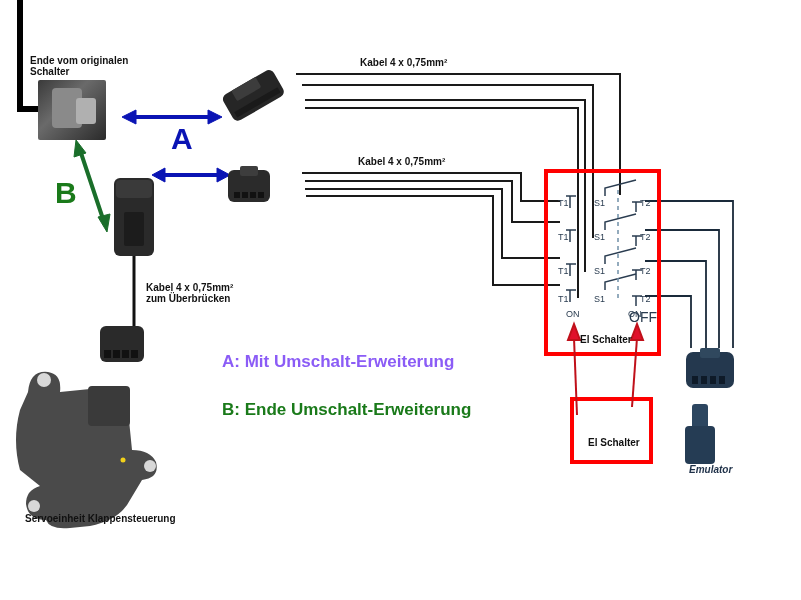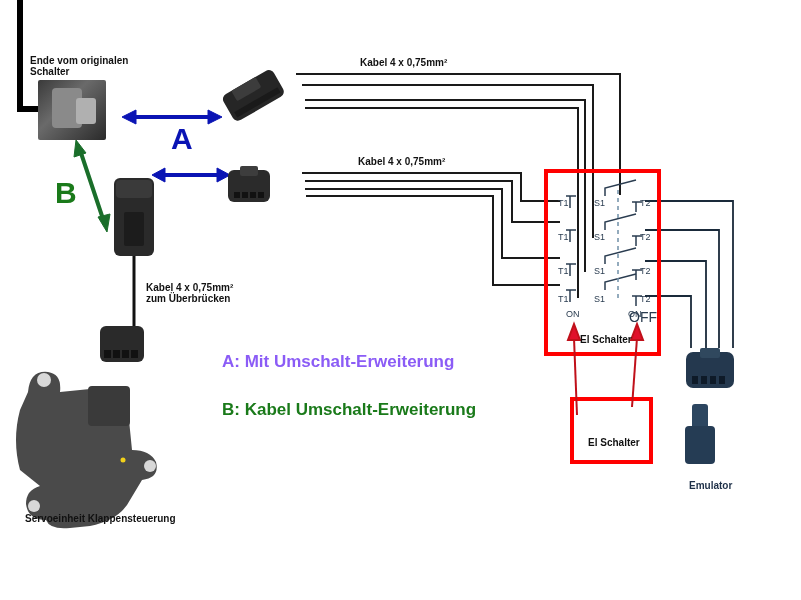--- a/index.html
+++ b/index.html
@@ -159,21 +159,21 @@
 <div class="abs lbl" style="left:358px;top:156px;">Kabel 4 x 0,75mm²</div>
 <div class="abs lbl" style="left:146px;top:282px;">
   <div>Kabel 4 x 0,75mm²</div>
   <div>zum Überbrücken</div>
 </div>
 
 <div class="abs" style="left:171px;top:124px;font-size:30px;font-weight:bold;color:#0a14b4;line-height:30px;">A</div>
 <div class="abs" style="left:55px;top:178px;font-size:30px;font-weight:bold;color:#1a7a1a;line-height:30px;">B</div>
 
 <div class="abs legend-a" style="left:222px;top:352px;">A: Mit Umschalt-Erweiterung</div>
-<div class="abs legend-b" style="left:222px;top:400px;">B: Kabel Umschalt-Erweiterung</div>
+<div class="abs legend-b" style="left:222px;top:400px;">B: Ende Umschalt-Erweiterung</div>
 
 <div>
   <div class="abs" style="left:558px;top:198px;font-size:9px;color:#2a3c50;">T1</div>
   <div class="abs" style="left:594px;top:198px;font-size:9px;color:#2a3c50;">S1</div>
   <div class="abs" style="left:640px;top:198px;font-size:9px;color:#2a3c50;">T2</div>
 
   <div class="abs" style="left:558px;top:232px;font-size:9px;color:#2a3c50;">T1</div>
   <div class="abs" style="left:594px;top:232px;font-size:9px;color:#2a3c50;">S1</div>
   <div class="abs" style="left:640px;top:232px;font-size:9px;color:#2a3c50;">T2</div>
 
@@ -187,13 +187,13 @@
 
   <div class="abs" style="left:566px;top:309px;font-size:9px;color:#2a3c50;">ON</div>
   <div class="abs" style="left:629px;top:309px;font-size:14px;color:#2a3c50;">OFF</div>
   <div class="abs" style="left:628px;top:309px;font-size:9px;color:#2a3c50;">ON</div>
 
   <div class="abs lbl" style="left:580px;top:334px;">El Schalter</div>
   <div class="abs lbl" style="left:588px;top:437px;">El Schalter</div>
 </div>
 
 <div class="abs lbl" style="left:25px;top:513px;">Servoeinheit Klappensteuerung</div>
-<div class="abs lbl" style="left:689px;top:480px;color:#1e3048;">Emulator</div>
+<div class="abs lbl" style="left:689px;top:464px;color:#1e3048;font-style:italic;">Emulator</div>
 
 </body></html>

